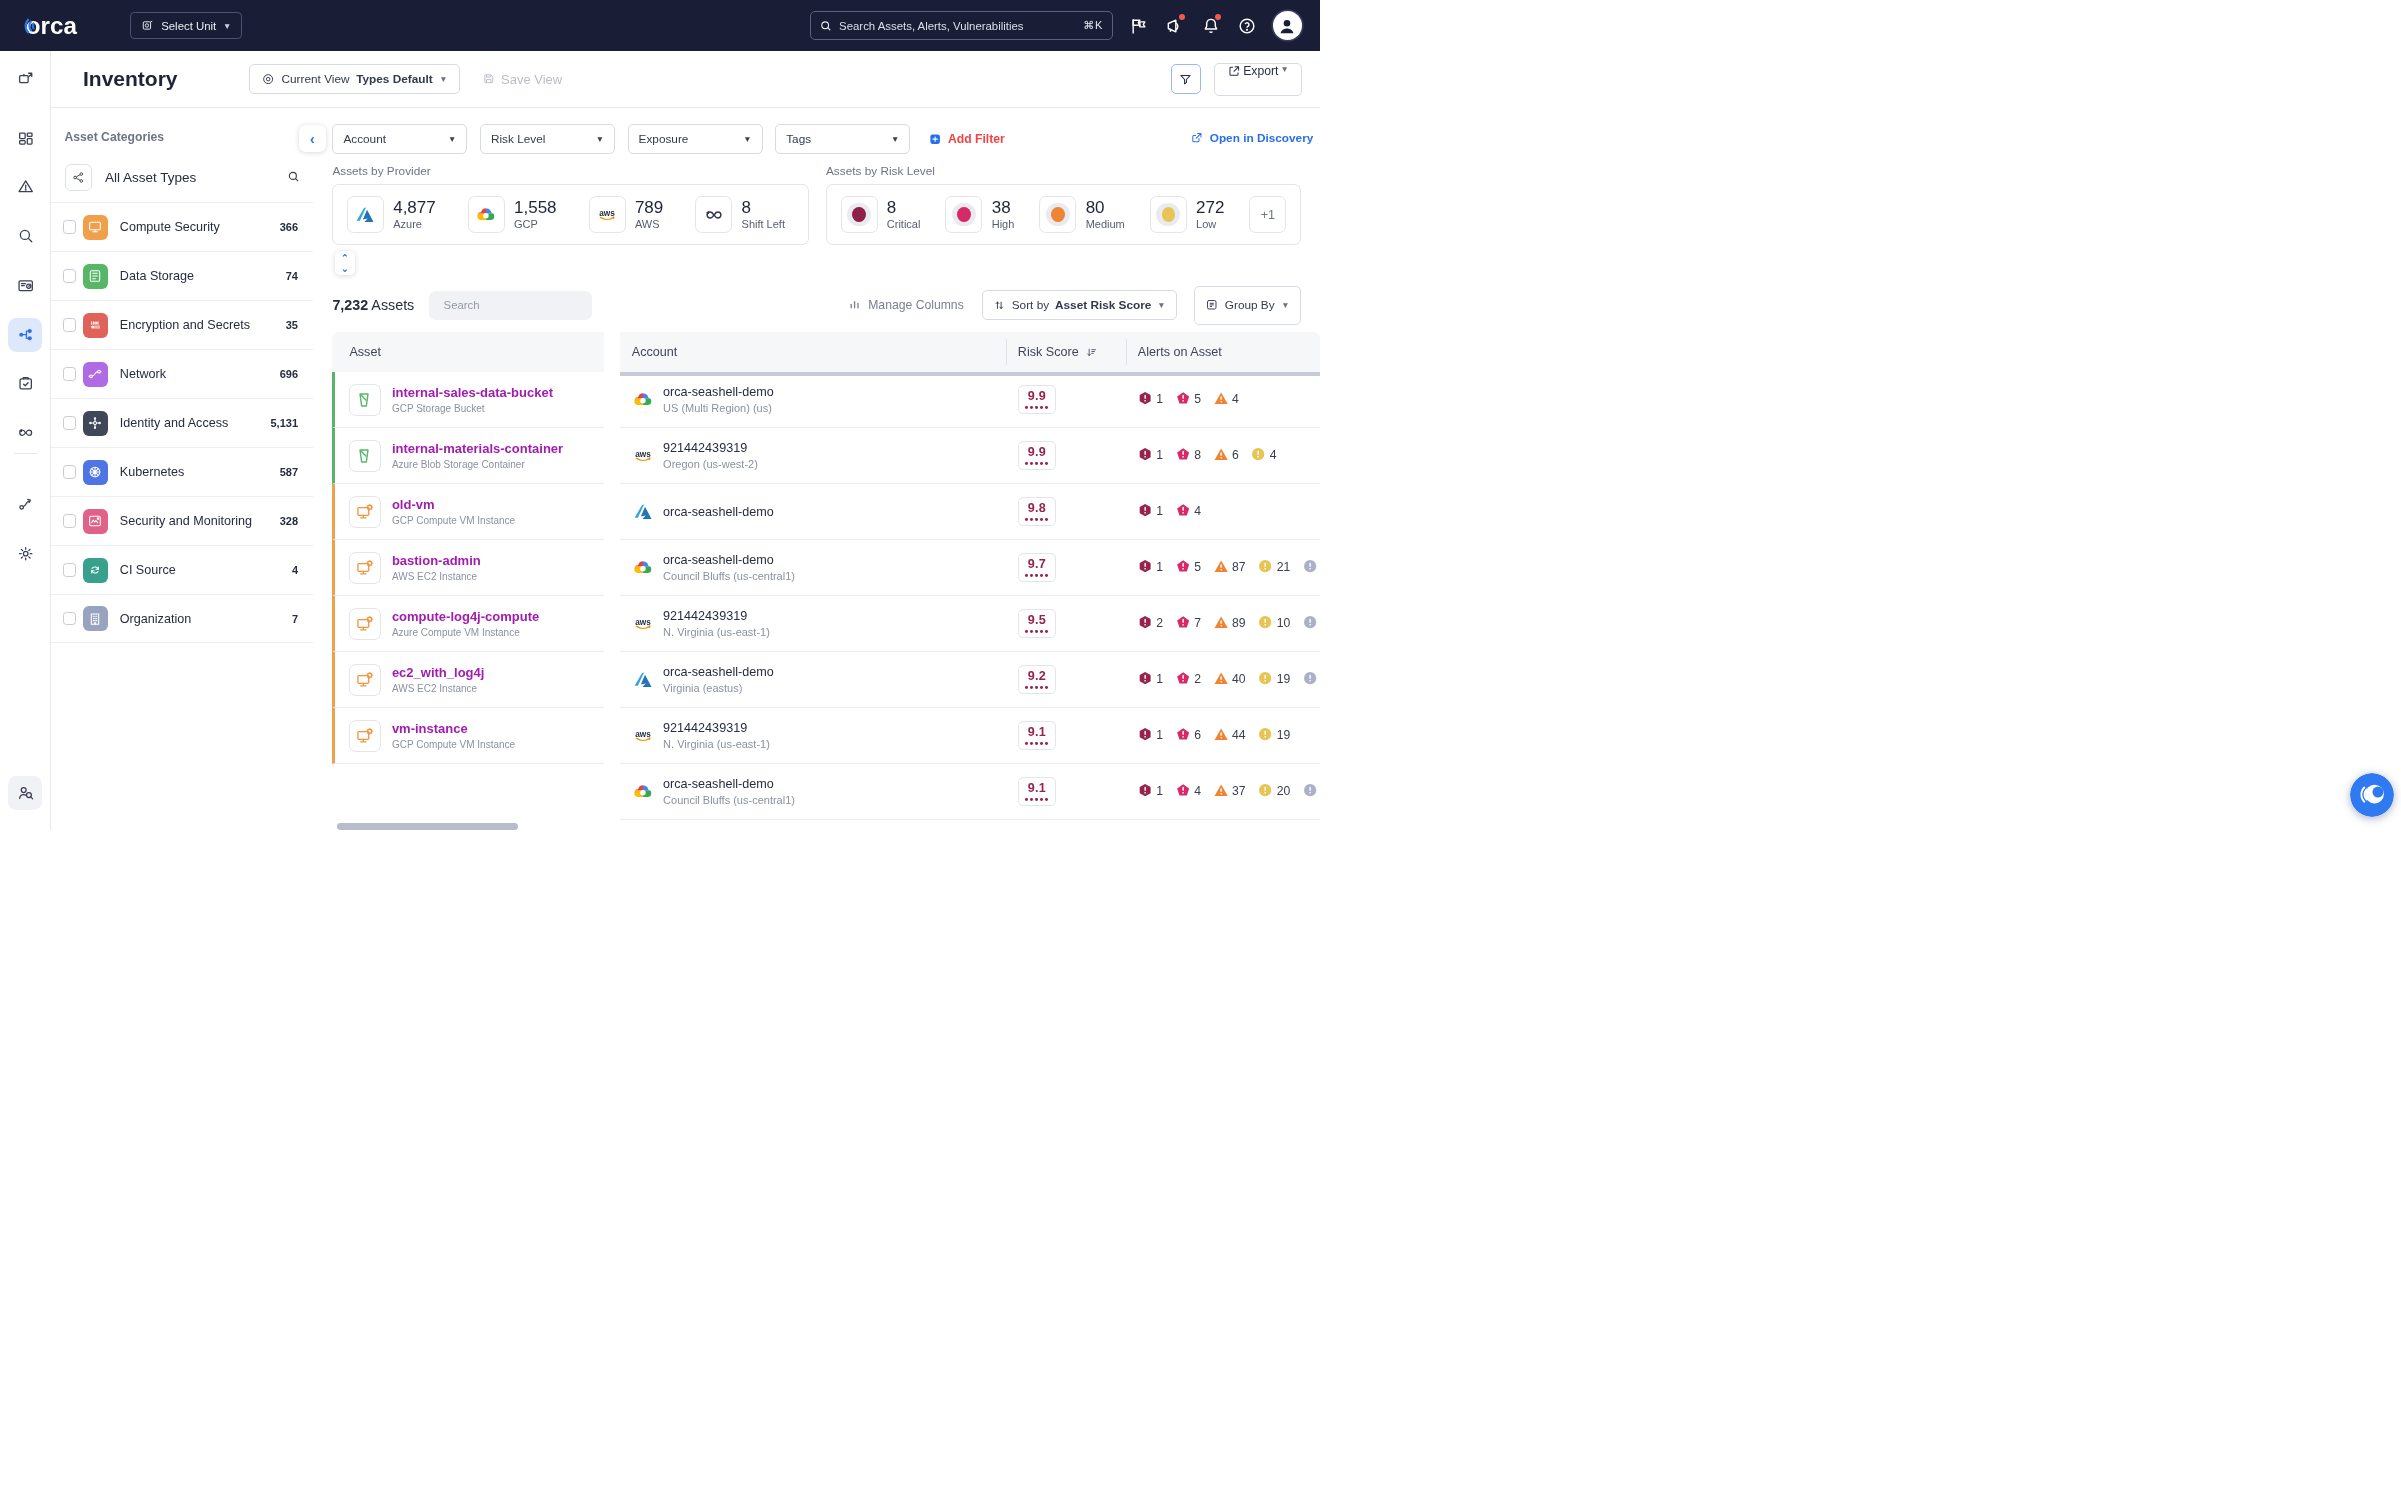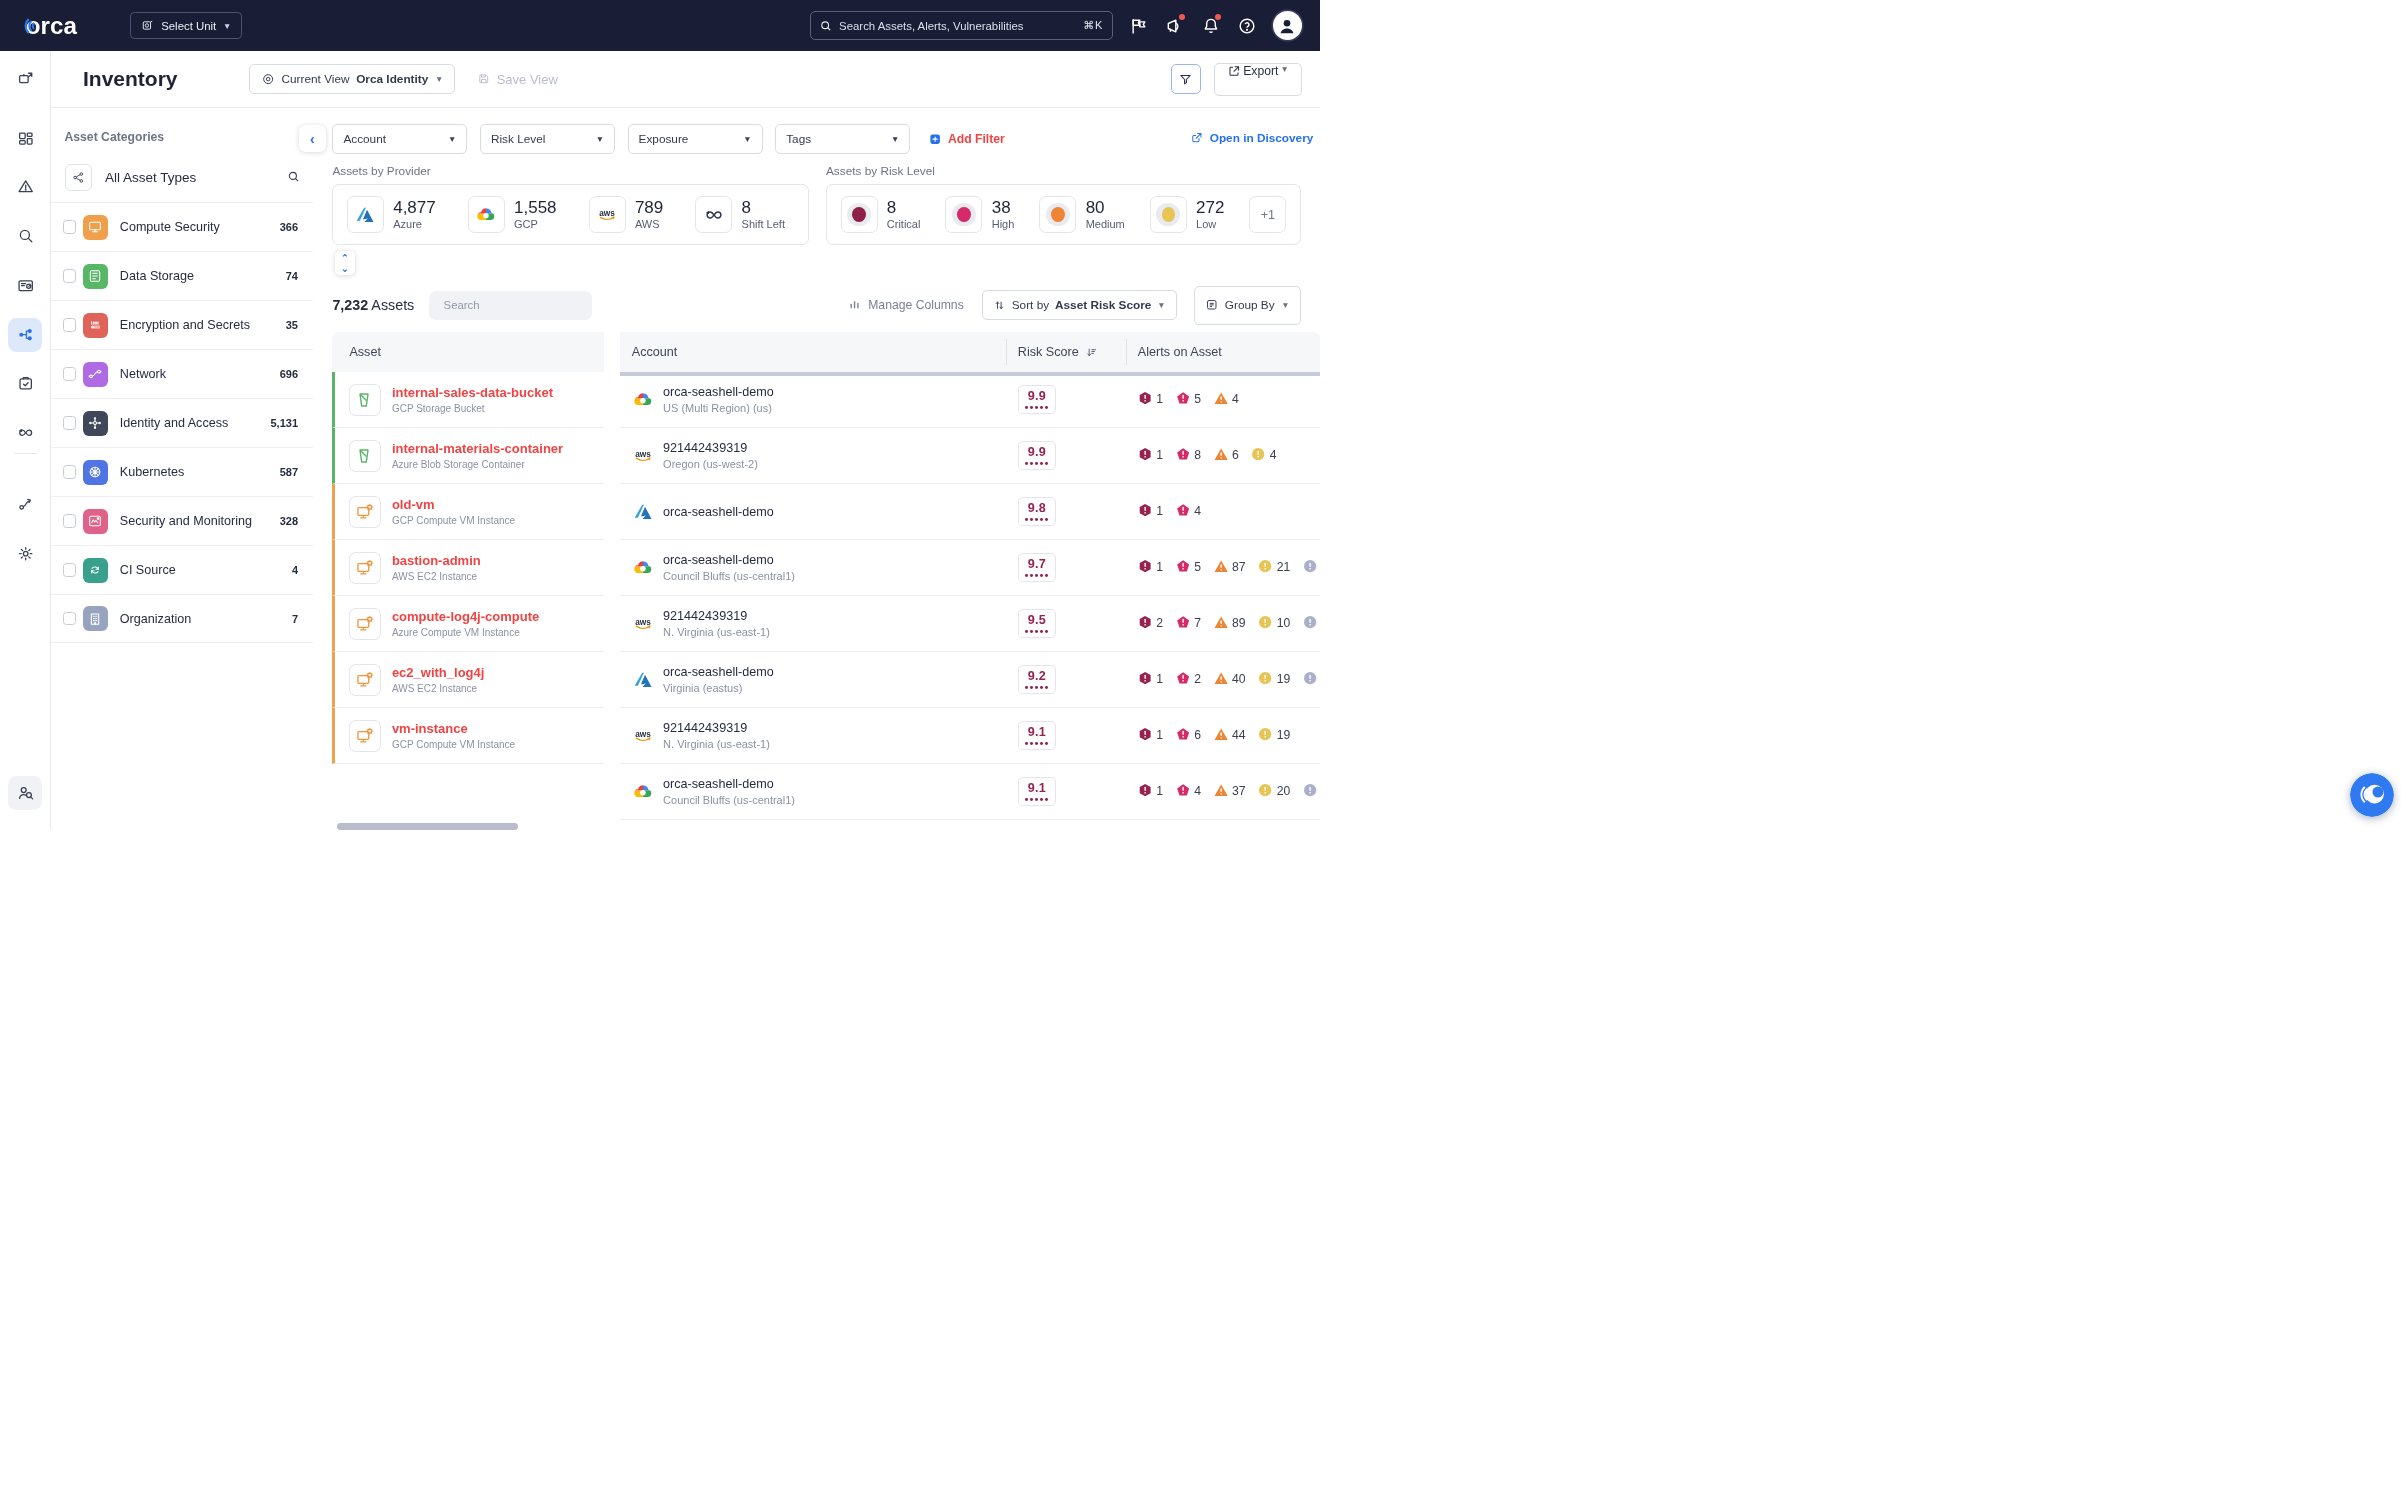--- a/index.html
+++ b/index.html
@@ -134,21 +134,21 @@
   .th-cell { display:flex; align-items:center; gap:6.7px; height:100%; padding-left:11.8px; position:relative; }
   .th-cell.sep::before { content:""; position:absolute; left:0; top:6.7px; bottom:6.7px; width:0.8px; background:#e0e2e9; }
   #hscroll-top { position:absolute; left:0; top:40px; height:4.2px; right:0; background:#c7cad7; z-index:4; }
   .rgrid { display:grid; grid-template-columns:386px 120px 1fr; }
   .arow { height:56px; border-bottom:0.8px solid #eceef2; display:flex; align-items:center; padding-left:13.5px;
     border-left:3.4px solid transparent; background:#fff; cursor:pointer; }
   .aicon { width:32px; height:32px; border:0.8px solid #e3e5eb; border-radius:6.7px; flex:0 0 auto;
     display:flex; align-items:center; justify-content:center; background:#fff; }
   .aicon svg { width:20px; height:20px; }
   .atxt { margin-left:11px; min-width:0; }
-  .aname { font-size:13px; font-weight:700; color:#ef4444; white-space:nowrap; overflow:hidden; }
+  .aname { font-size:13px; font-weight:700; color:#a21caf; white-space:nowrap; overflow:hidden; }
   .asub  { font-size:10px; color:#8b91a2; margin-top:2.5px; white-space:nowrap; }
   .rrow { height:56px; border-bottom:0.8px solid #eceef2; background:#fff; }
   .cell { display:flex; align-items:center; padding-left:11.8px; height:100%; }
   .acct-logo { width:22px; height:22px; flex:0 0 auto; }
   .acct-txt { margin-left:9.3px; }
   .acct-name { font-size:12.6px; color:#272c3f; }
   .acct-sub { font-size:11px; color:#8b91a2; margin-top:2.5px; }
   .score-badge { border:0.8px solid #e3e5eb; border-radius:5px; padding:3.4px 6.7px 4.2px; background:#fff; text-align:center; }
   .score-num { font-size:12.6px; font-weight:700; color:#96224d; letter-spacing:0.3px; }
   .score-dots { display:flex; gap:2.1px; margin-top:2.5px; justify-content:center; }
@@ -321,21 +321,21 @@
 </div>
 
 <div id="page-header">
   <div id="page-title">Inventory</div>
   <div id="current-view">
     <svg width="14.3" height="14.3" viewBox="0 0 24 24" fill="none" stroke="#333a4e" stroke-width="1.6">
         <circle cx="12" cy="12" r="7.5"></circle>
         <circle cx="12" cy="12" r="3"></circle>
       </svg>
     <span>Current View</span>
-    <b>Orca Identity</b>
+    <b>Types Default</b>
     <span class="caret-sm">▼</span>
   </div>
   <div id="save-view">
     <svg width="13.5" height="13.5" viewBox="0 0 24 24" fill="none" stroke="#b9bdc9" stroke-width="1.7">
         <path d="M5 6.5A1.5 1.5 0 0 1 6.5 5h9L19 8.5v9a1.5 1.5 0 0 1-1.5 1.5h-11A1.5 1.5 0 0 1 5 17.5z"></path>
         <path d="M8 5v4h7V5M8 19v-5.5h8V19"></path>
       </svg>
     <span>Save View</span>
   </div>
   <div id="hdr-spacer"></div>

